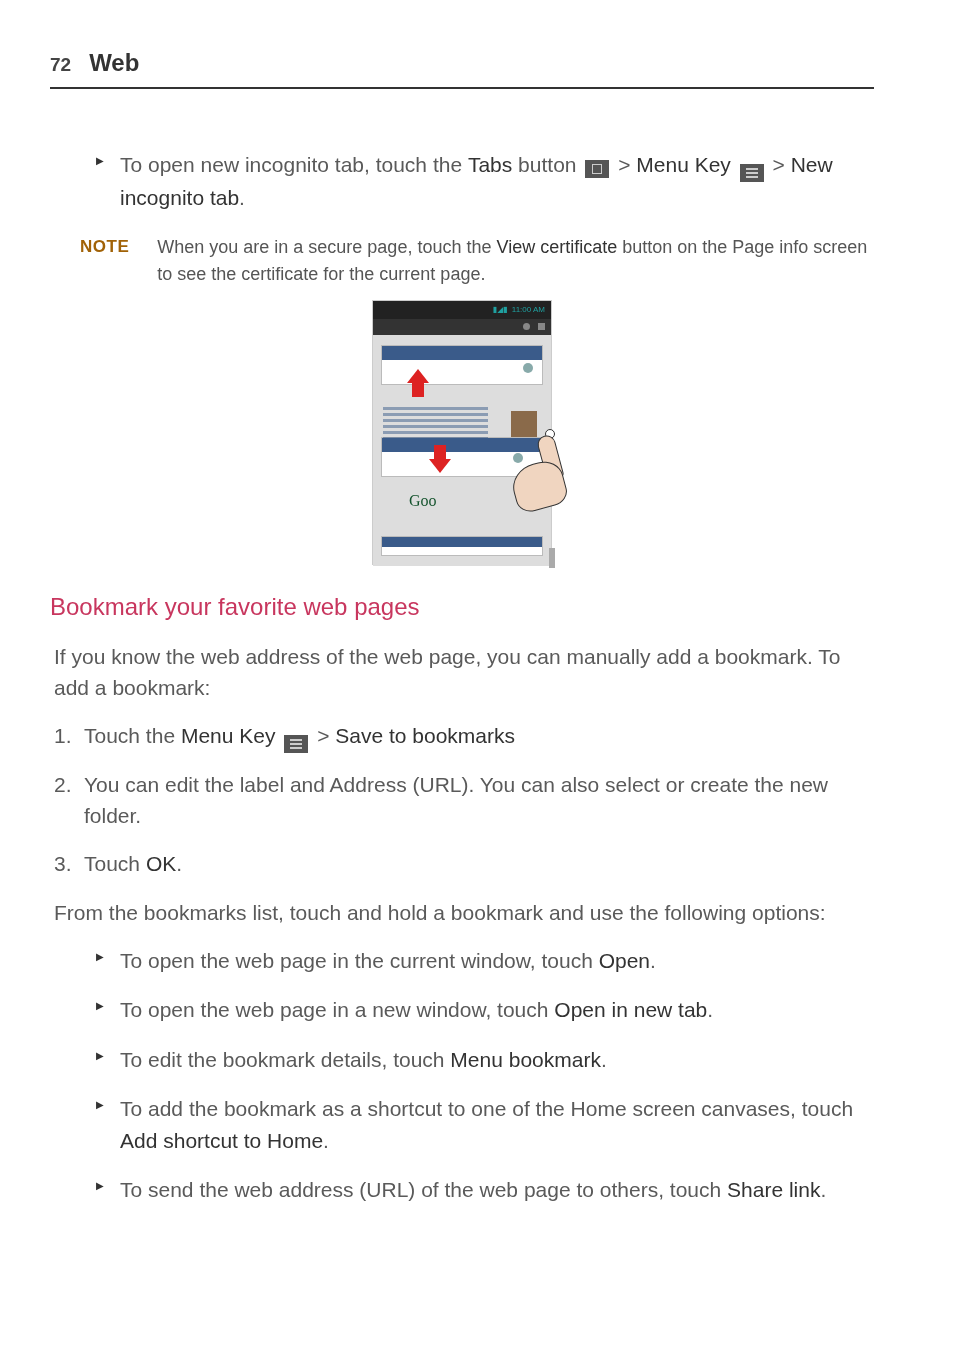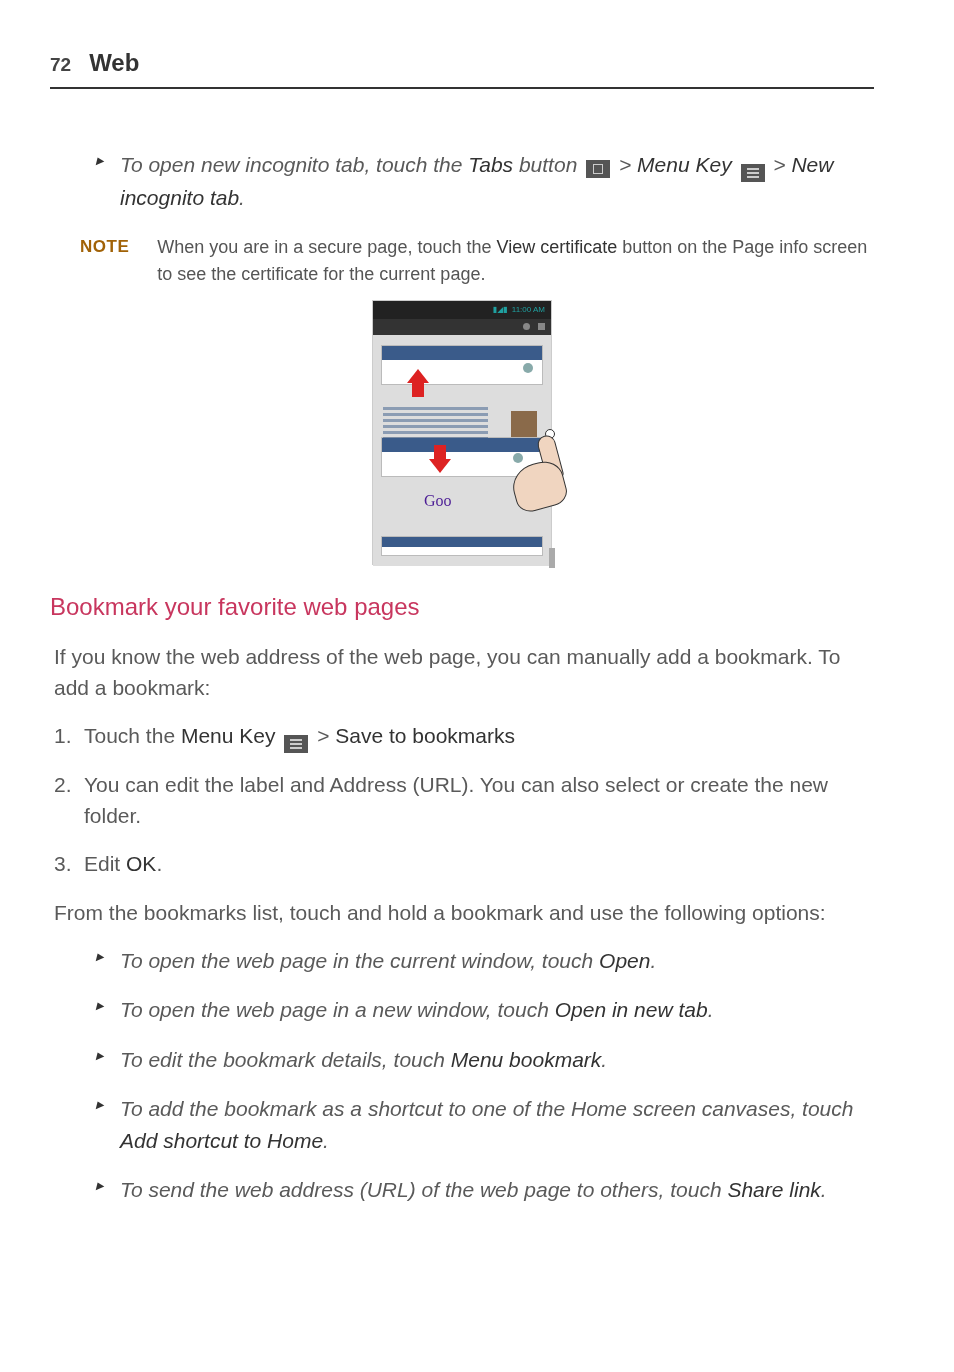--- a/index.html
+++ b/index.html
@@ -33,21 +33,20 @@
     }
     .bullet-list {
       list-style: none;
       padding-left: 50px;
       margin-bottom: 20px;
     }
     .bullet-list li {
       position: relative;
       padding-left: 20px;
       margin-bottom: 18px;
-      font-style: italic;
     }
     .bullet-list li::before {
       content: "▶";
       position: absolute;
       left: -4px;
       top: 4px;
       font-size: 10px;
       color: #333;
     }
     .strong-text { color: #333; font-weight: 500; }
@@ -92,21 +91,21 @@
     .card-b{height:24px;position:relative;}
     .big-arrow-up{position:absolute;left:34px;top:34px;width:22px;height:28px;}
     .big-arrow-up::before{content:"";position:absolute;top:0;left:0;border-left:11px solid transparent;border-right:11px solid transparent;border-bottom:14px solid #d22;}
     .big-arrow-up::after{content:"";position:absolute;top:12px;left:5px;width:12px;height:16px;background:#d22;}
     .big-arrow-dn{position:absolute;left:56px;top:110px;width:22px;height:28px;z-index:2;}
     .big-arrow-dn::before{content:"";position:absolute;bottom:0;left:0;border-left:11px solid transparent;border-right:11px solid transparent;border-top:14px solid #d22;}
     .big-arrow-dn::after{content:"";position:absolute;top:0;left:5px;width:12px;height:16px;background:#d22;}
     .news-lines{position:absolute; left:10px; top:72px; width:105px;}
     .nl{height:3px;background:#3a5b8a;margin-bottom:3px;opacity:.5;}
     .thumb{position:absolute;right:14px;top:76px;width:26px;height:26px;background:#8a6a4a;}
-    .go-text{position:absolute;left:51px;top:154px;font-size:16px;color:#4c1d95;font-family:serif;}
+    .go-text{position:absolute;left:36px;top:154px;font-size:16px;color:#14532d;font-family:serif;}
     .dot1{position:absolute;right:18px;top:28px;width:10px;height:10px;border-radius:50%;background:#8aa;}
     .dot2{position:absolute;right:28px;top:118px;width:10px;height:10px;border-radius:50%;background:#8aa;}
     .hand{position:absolute;right:-8px;top:100px;z-index:3;}
     .hand-finger{width:18px;height:44px;background:#f0d5c0;border:1px solid #333;border-radius:10px 10px 4px 4px;transform:rotate(-15deg);}
     .hand-fist{position:absolute;top:28px;left:-28px;width:52px;height:46px;background:#f0d5c0;border:1px solid #333;border-radius:50% 40% 30% 30%;transform:rotate(-15deg);}
     .hand-tip{position:absolute;top:-6px;left:4px;width:10px;height:10px;border-radius:50%;background:#fff;border:1px solid #333;}
     .card-footer{position:absolute;bottom:10px;left:8px;right:8px;height:20px;background:#fff;border:1px solid #bbb;}
     .card-footer-h{height:10px;background:#3a5b8a;}
     .ghost{position:absolute;bottom:-2px;right:-4px;width:6px;height:20px;background:#aaa;}
     .sect-heading {
@@ -223,21 +222,21 @@
   <li>
     <span class="num">1.</span>
     <span>Touch the </span><span class="strong-text">Menu Key</span> <span class="icon-box menu"></span><span> &gt; </span><span class="strong-text">Save to bookmarks</span>
   </li>
   <li>
     <span class="num">2.</span>
     <span>You can edit the  label and Address (URL). You can also select or create the new folder.</span>
   </li>
   <li>
     <span class="num">3.</span>
-    <span>Edit </span><span class="strong-text">OK</span><span>.</span>
+    <span>Touch </span><span class="strong-text">OK</span><span>.</span>
   </li>
 </ol>
 
 <p class="para">From the bookmarks list, touch and hold a bookmark and use the following options:</p>
 
 <ul class="bullet-list">
   <li>
     <span>To open the web page in the current window, touch </span><span class="strong-text">Open</span><span>.</span>
   </li>
   <li>

